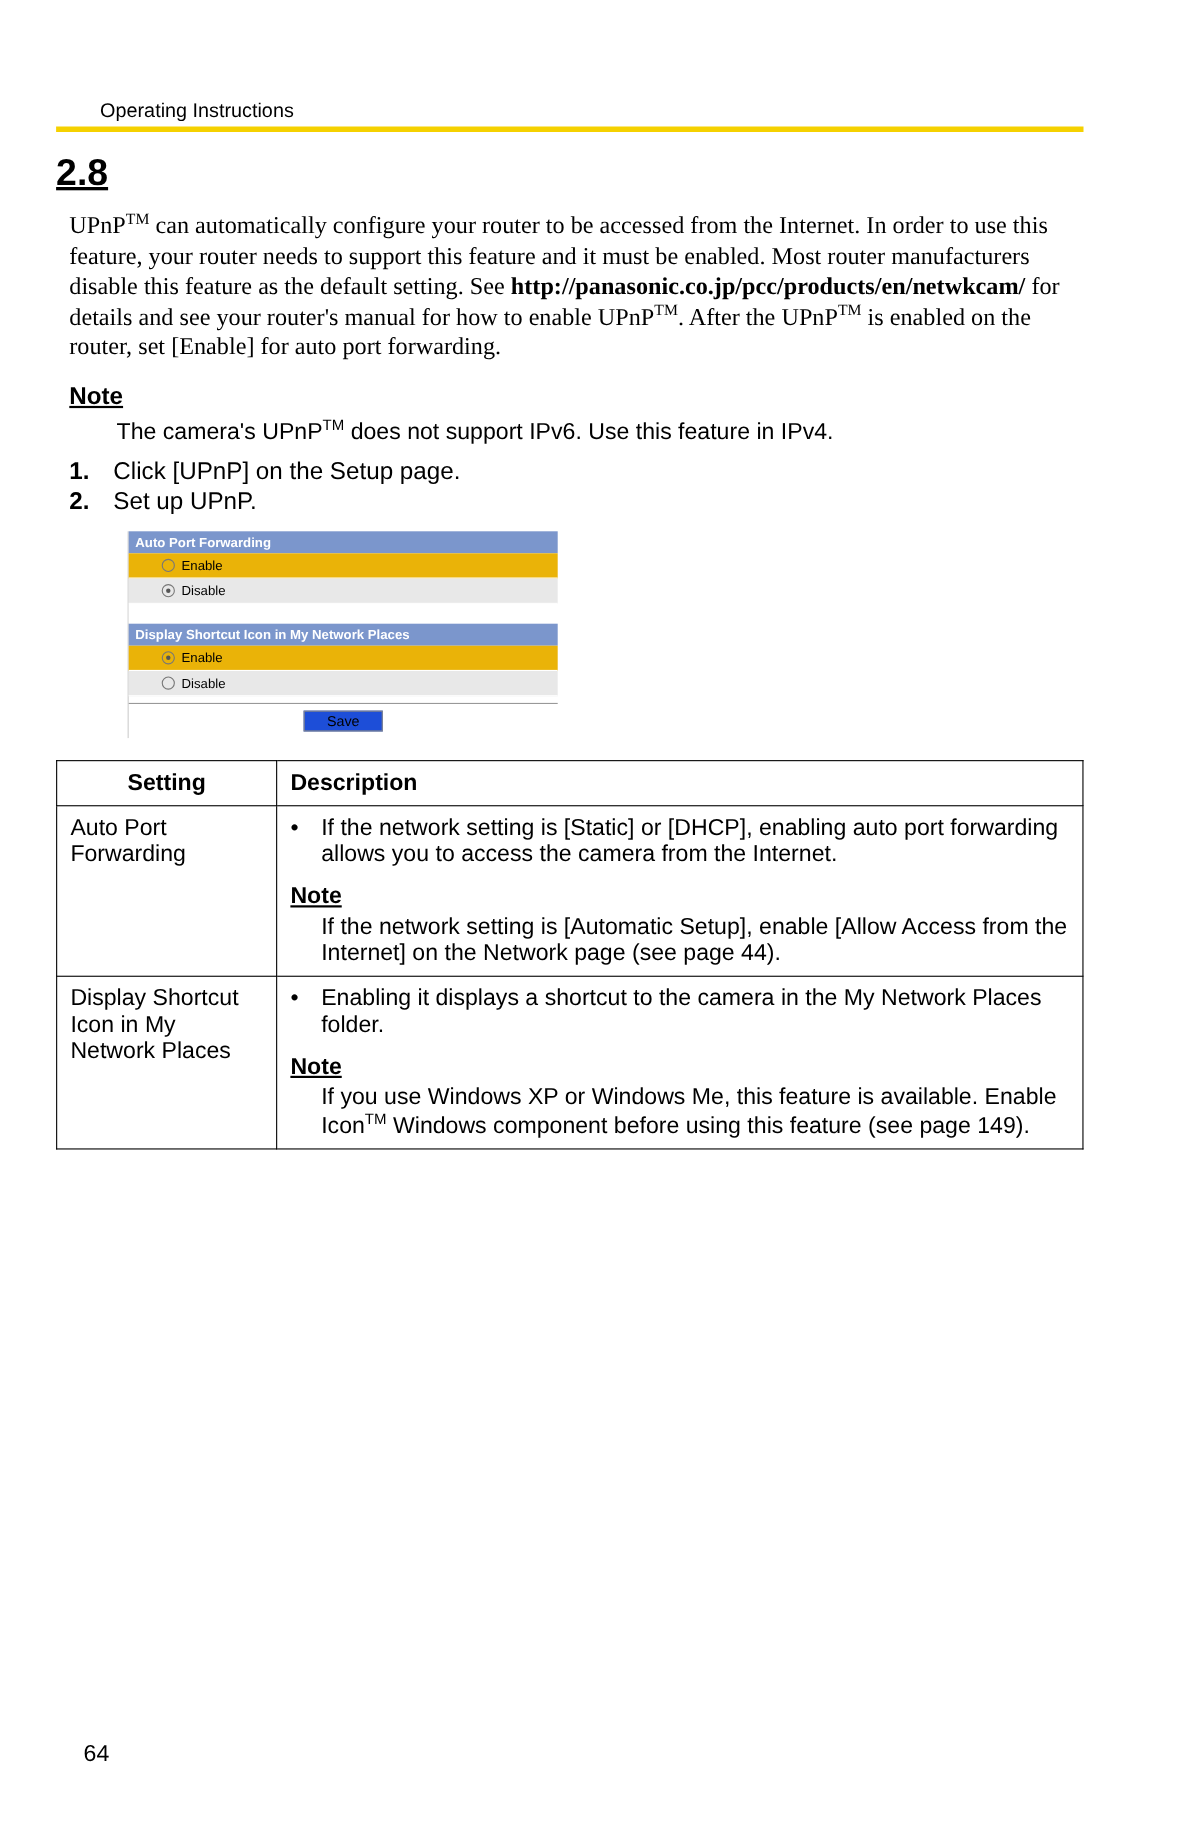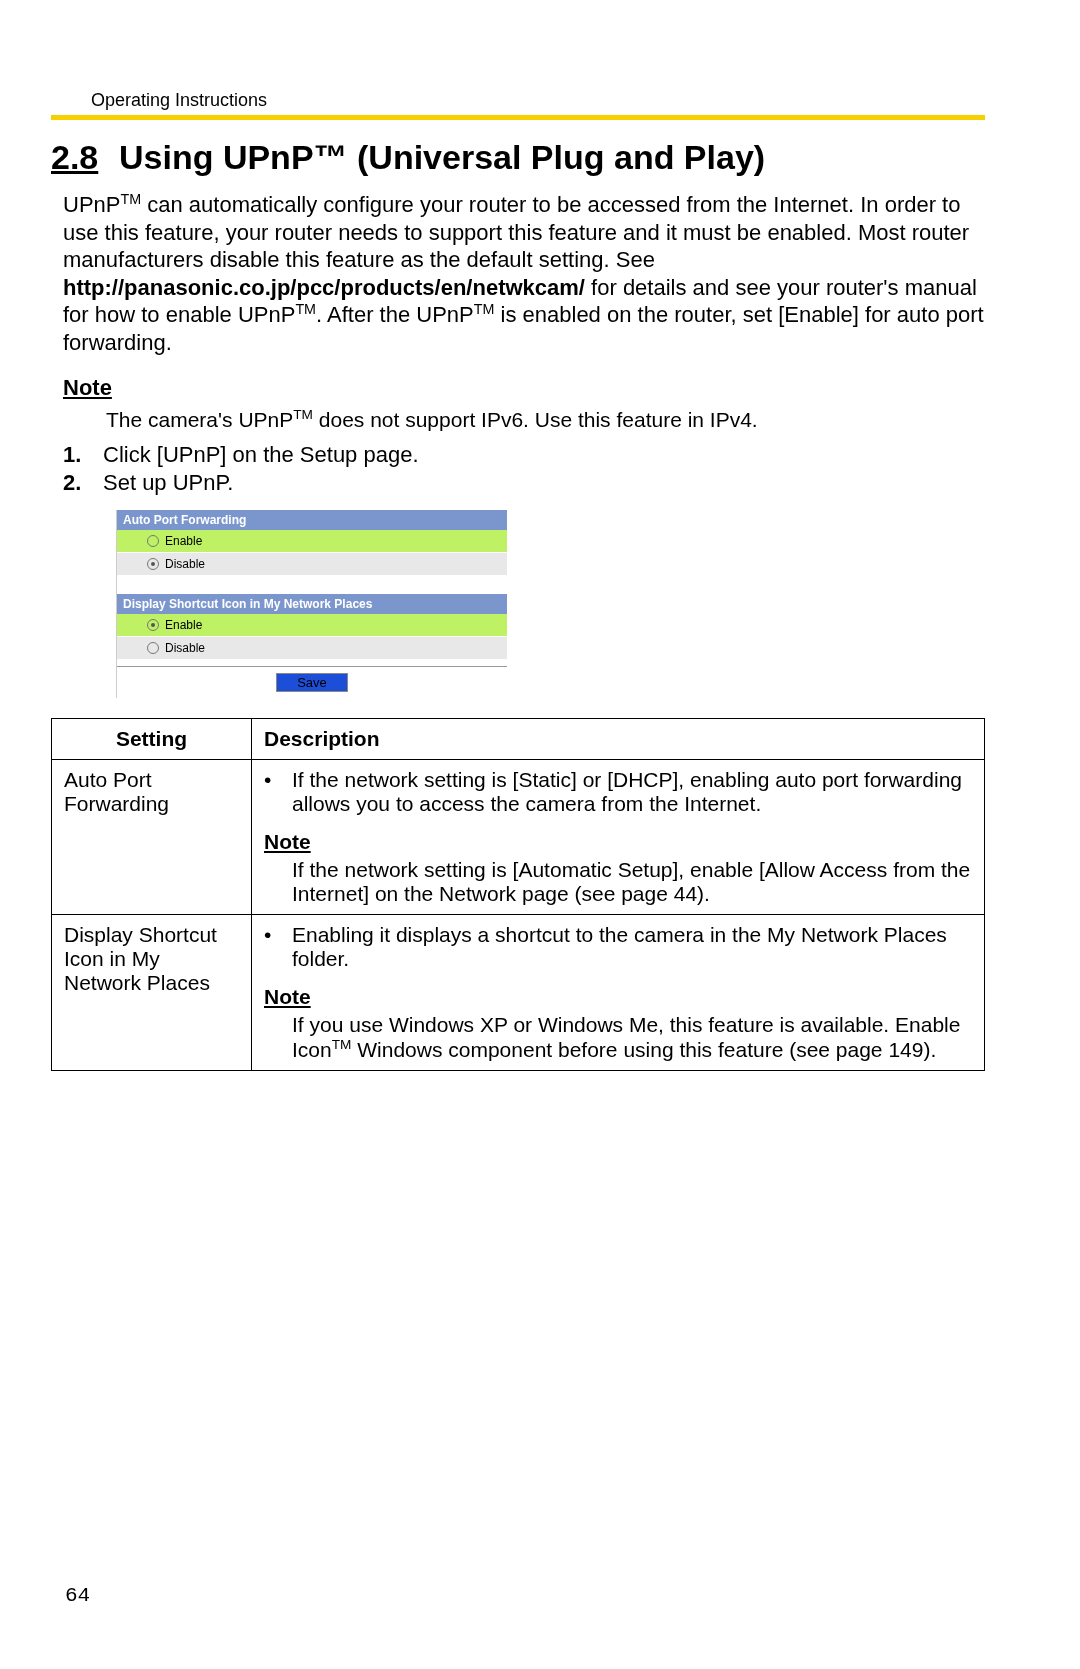--- a/index.html
+++ b/index.html
@@ -31,20 +31,21 @@
   font-weight: bold;
   margin: 0 0 14px 0;
   display: flex;
 }
 .section-no { width: 68px; flex: 0 0 68px; text-decoration: underline; }
 .body-text {
   font-size: 22px;
   line-height: 1.25;
   margin-left: 12px;
   margin-bottom: 18px;
+  font-family: Liberation Serif, serif;
 }
 .note-heading {
   font-size: 22px;
   font-weight: bold;
   text-decoration: underline;
   margin: 10px 0 6px 12px;
 }
 .note-text {
   font-size: 21px;
   margin-left: 55px;
@@ -64,21 +65,21 @@
   font-weight: bold;
   padding: 3px 6px;
   font-size: 12px;
 }
 .panel-row {
   background: #e8e8e8;
   padding: 4px 0 4px 30px;
   font-size: 12px;
   border-bottom: 1px solid #fff;
 }
-.panel-row.white { background: #bef264; }
+.panel-row.white { background: #eab308; }
 .panel-spacer { height: 18px; background:#fff; }
 .panel-radio { display:inline-block; width:10px; height:10px; border:1px solid #777; border-radius:50%; margin-right:6px; vertical-align:middle; }
 .panel-radio.sel::after { content:""; display:block; width:4px; height:4px; background:#555; border-radius:50%; margin:3px; }
 .panel-rule { border-top:1px solid #999; height:0; margin-top:6px; }
 .panel-save-row { text-align:center; padding:6px 0; }
 .panel-save-btn { display:inline-block; border:1px solid #888; background:#1d4ed8; padding:1px 20px; font-size:13px; }
 .settings-table {
   border-collapse: collapse;
   width: 100%;
   font-size: 21px;
@@ -91,37 +92,35 @@
 }
 .settings-table th { font-weight: bold; text-align:left; }
 .settings-table th.setting-col { width: 175px; text-align:center; }
 .desc-note-heading { font-weight:bold; text-decoration:underline; font-size:21px; margin: 14px 0 4px 0; }
 .desc-bullet { display:flex; }
 .desc-bullet .bul { width: 28px; flex:0 0 28px; }
 .desc-note-body { padding-left:28px; }
 .page-number {
   position: absolute;
   bottom: 62px;
-  left: 65px;
+  left: 76px;
   font-size: 21px;
-  font-family: Liberation Mono, monospace;
 }
 .bold { font-weight: bold; }
 .tm { font-size: 0.65em; vertical-align: super; }
 </style>
 </head>
 <body>
 
 <div class="page">
   <div class="header-label">Operating Instructions</div>
   <div class="rule"></div>
 
   <h1 class="section-title">
     <span class="section-no">2.8</span>
-    <span>Using UPnP™ (Universal Plug and Play)</span>
   </h1>
 
   <div class="body-text">
     <span>UPnP</span><span class="tm">TM</span><span> can automatically configure your router to be accessed from the Internet. In order to use this feature, your router needs to support this feature and it must be enabled. Most router manufacturers disable this feature as the default setting. See </span><span class="bold">http://panasonic.co.jp/pcc/products/en/netwkcam/</span><span> for details and see your router's manual for how to enable UPnP</span><span class="tm">TM</span><span>. After the UPnP</span><span class="tm">TM</span><span> is enabled on the router, set [Enable] for auto port forwarding.</span>
   </div>
 
   <div class="note-heading">Note</div>
   <div class="note-text">
     <span>The camera's UPnP</span><span class="tm">TM</span><span> does not support IPv6. Use this feature in IPv4.</span>
   </div>

